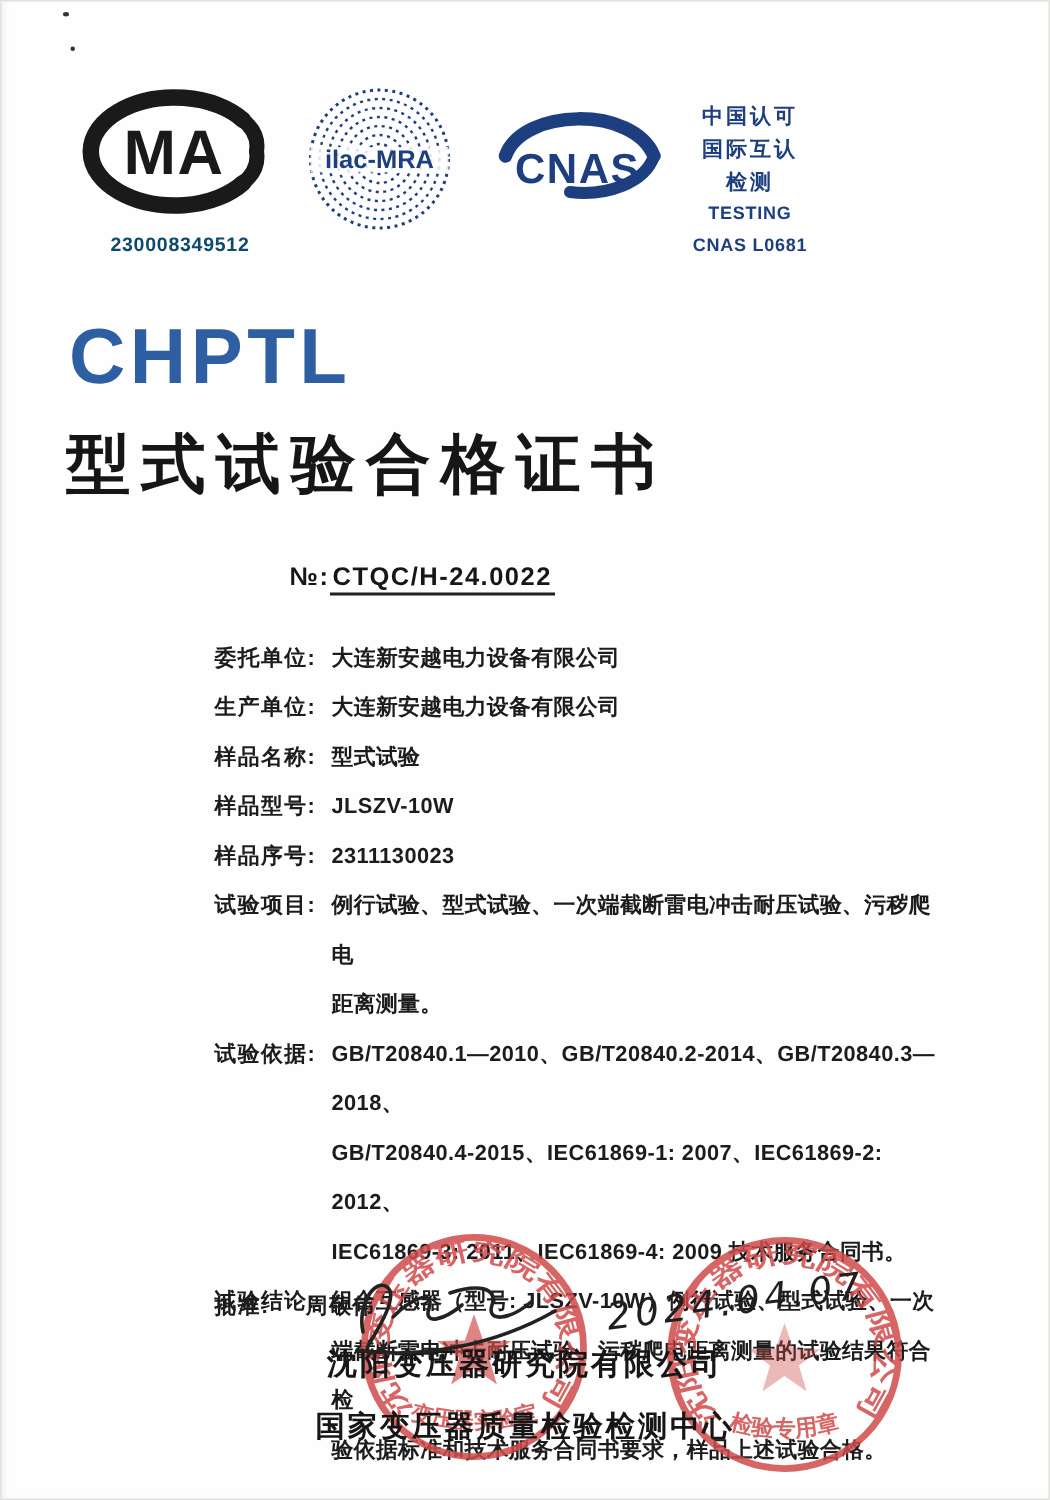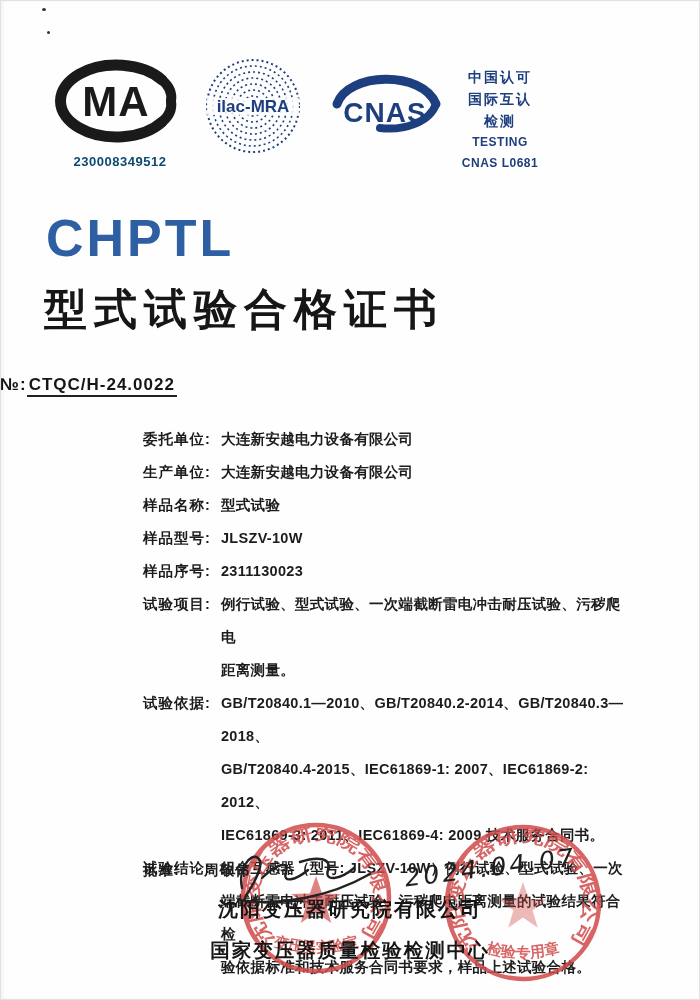--- a/index.html
+++ b/index.html
@@ -23,21 +23,21 @@
   .accred { position:absolute; left:446px; top:66px; width:108px; text-align:center;
             color:#1e3f7f; font-weight:bold; }
   .accred .zh { font-size:14px; line-height:22px; letter-spacing:2px; }
   .accred .en { font-size:12px; line-height:21px; letter-spacing:.5px; }
 
   
   .brand { position:absolute; left:46px; top:208px; font-size:52px; font-weight:900;
            color:#2e5fa3; letter-spacing:3px; font-family:Liberation Sans, sans-serif; }
   .title { position:absolute; left:0; top:281px; width:592px; text-align:left;
            font-size:43px; font-weight:bold; letter-spacing:7px; color:#161616;margin-left:44px; }
-  .cert-no { position:absolute; left:0; top:375px; width:563px; 
+  .cert-no { position:absolute; left:0; top:375px; width:563px; text-align:center;
              font-size:17px; font-weight:bold; letter-spacing:1px; color:#161616; }
   .cert-no .val { border-bottom:2px solid #222; padding:0 2px 1px 2px; }
 
   
   .fields { position:absolute; left:143px; top:423px; width:486px; }
   .frow { display:flex; align-items:flex-start; }
   .flabel { flex:0 0 78px; font-size:14.5px; font-weight:bold; line-height:33px; letter-spacing:1px; white-space:nowrap; }
   .fvalue { flex:1; font-size:14.5px; font-weight:bold; line-height:33px; letter-spacing:.3px; }
 
   

